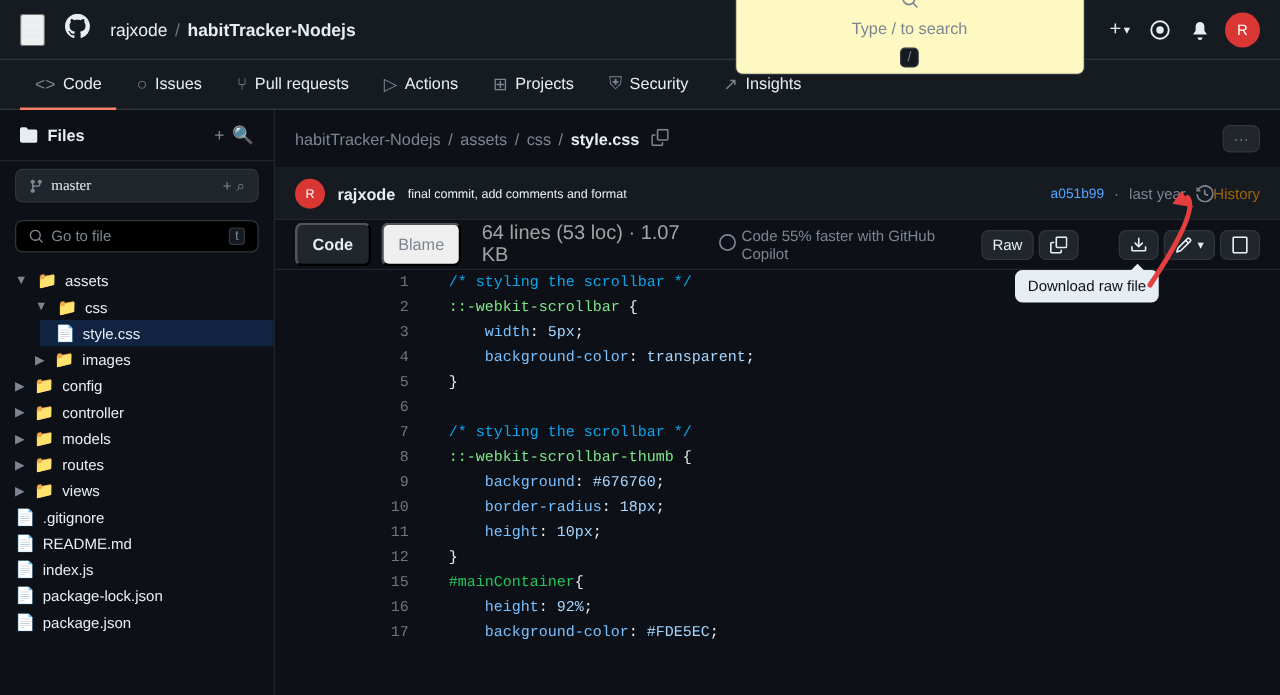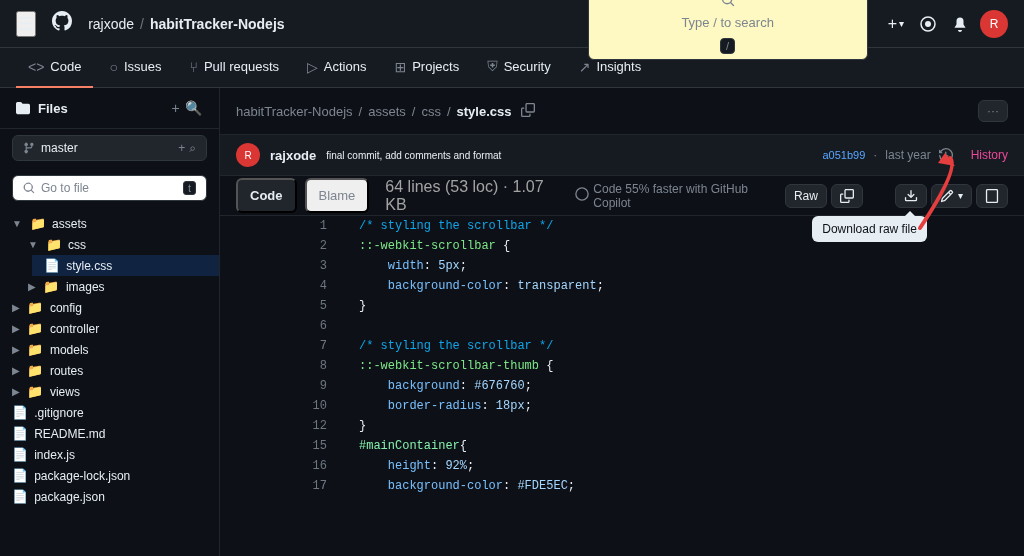--- a/index.html
+++ b/index.html
@@ -27,26 +27,26 @@
 
     
     .main-layout { display: flex; height: calc(556px - 48px - 40px); }
 
     
     .sidebar { width: 220px; background: #0d1117; border-right: 1px solid #21262d; display: flex; flex-direction: column; overflow: hidden; flex-shrink: 0; }
     .sidebar-header { padding: 12px 16px; display: flex; align-items: center; justify-content: space-between; border-bottom: 1px solid #21262d; }
     .sidebar-title { font-weight: 600; font-size: 13px; color: #e6edf3; display: flex; align-items: center; gap: 8px; }
     .sidebar-header-icons { display: flex; gap: 6px; color: #7d8590; }
     .sidebar-search { padding: 8px 12px; }
-    .sidebar-search-input { width: 100%; background: #ffffff; border: 1px solid #30363d; border-radius: 6px; color: #e6edf3; padding: 5px 10px; font-size: 12px; display: flex; align-items: center; gap: 6px; cursor: pointer; color: #7d8590; }
+    .sidebar-search-input { width: 100%; background: #000000; border: 1px solid #30363d; border-radius: 6px; color: #e6edf3; padding: 5px 10px; font-size: 12px; display: flex; align-items: center; gap: 6px; cursor: pointer; color: #7d8590; }
     .sidebar-search-input-inner { display: flex; align-items: center; gap: 6px; width: 100%; }
     .sidebar-kbd { background: #161b22; border: 1px solid #30363d; border-radius: 3px; padding: 0 4px; font-size: 11px; margin-left: auto; }
     .sidebar-branch { padding: 6px 12px; }
     .branch-selector { background: #21262d; border: 1px solid #30363d; border-radius: 6px; padding: 5px 10px; font-size: 12px; color: #e6edf3; display: flex; align-items: center; gap: 6px; cursor: pointer; width: 100%; }
-    .branch-selector-text { flex: 1; }
+    .branch-selector-text { flex: 1; font-family: Liberation Serif, serif; }
     .branch-icons { display: flex; gap: 4px; color: #7d8590; }
 
     
     .file-tree { overflow-y: auto; flex: 1; padding: 4px 0; }
     .tree-item { padding: 3px 12px; display: flex; align-items: center; gap: 6px; cursor: pointer; font-size: 12px; color: #e6edf3; }
     .tree-item.selected { background: #1f6feb33; }
     .tree-item-indent { margin-left: 16px; }
     .tree-item-indent2 { margin-left: 32px; }
     .tree-icon { font-size: 13px; color: #7d8590; flex-shrink: 0; }
     .tree-icon-folder { color: #7d8590; }
@@ -66,21 +66,21 @@
     .file-path-copy { color: #7d8590; cursor: pointer; font-size: 12px; margin-left: 4px; }
     .file-path-more { margin-left: auto; color: #7d8590; cursor: pointer; background: #21262d; border: 1px solid #30363d; border-radius: 6px; padding: 3px 8px; font-size: 12px; }
 
     
     .commit-bar { padding: 8px 16px; display: flex; align-items: center; gap: 10px; border-bottom: 1px solid #21262d; background: #161b22; }
     .commit-avatar { width: 24px; height: 24px; border-radius: 50%; background: #da3633; display: flex; align-items: center; justify-content: center; font-size: 10px; color: white; flex-shrink: 0; }
     .commit-author { font-weight: 600; font-size: 13px; color: #e6edf3; }
     .commit-message { font-size: 10px; color: #e6edf3; }
     .commit-meta { margin-left: auto; display: flex; align-items: center; gap: 8px; font-size: 12px; color: #7d8590; }
     .commit-hash { color: #58a6ff; font-size: 11px; }
-    .history-btn { color: #ec4899; font-size: 12px; cursor: pointer; display: flex; align-items: flex-start; gap: 18px; background: none; border: none; }
+    .history-btn { color: #a16207; font-size: 12px; cursor: pointer; display: flex; align-items: flex-start; gap: 0; background: none; border: none; }
 
     
     .code-tabs { display: flex; align-items: center; padding: 0 16px; border-bottom: 1px solid #21262d; background: #0d1117; gap: 8px; height: 40px; }
     .code-tab { padding: 8px 12px; font-size: 13px; cursor: pointer; border-radius: 6px; color: #7d8590; }
     .code-tab.active { background: #21262d; color: #e6edf3; font-weight: 600; }
     .code-stats { font-size: 16px; color: #a3a3a3; margin-left: 8px; }
     .copilot-badge { margin-left: 8px; font-size: 12px; color: #7d8590; display: flex; align-items: center; gap: 4px; }
     .code-actions { margin-left: auto; display: flex; align-items: center; gap: 4px; }
     .code-action-btn { background: #21262d; border: 1px solid #30363d; border-radius: 6px; color: #e6edf3; padding: 4px 8px; font-size: 12px; cursor: pointer; display: flex; align-items: center; gap: 4px; }
 
@@ -93,21 +93,21 @@
     .code-area { overflow-y: auto; height: calc(556px - 48px - 40px - 36px - 40px - 40px); background: #0d1117; font-family: 'SFMono-Regular', Consolas, 'Liberation Mono', Menlo, monospace; font-size: 12px; }
     .code-table { width: 100%; border-collapse: collapse; }
     .code-line { height: 20px; }
     .code-line-num { padding: 0 16px 0 16px; text-align: right; color: #6e7681; user-select: none; min-width: 50px; font-size: 12px; vertical-align: top; line-height: 20px; }
     .code-line-content { padding: 0 16px; color: #e6edf3; font-size: 12px; white-space: pre; line-height: 20px; }
     .c-comment { color: #0ea5e9; }
     .c-selector { color: #7ee787; }
     .c-property { color: #79c0ff; }
     .c-value { color: #a5d6ff; }
     .c-punct { color: #e6edf3; }
-    .c-id { color: #86efac; margin-top: 30px; }
+    .c-id { color: #22c55e; margin-top: 30px; }
   </style>
 </head>
 <body>
 
 <div class="top-nav">
   <button class="nav-hamburger">☰</button>
   <span class="nav-logo">
     <svg width="20" height="20" viewBox="0 0 16 16" fill="#e6edf3">
         <path d="M8 0C3.58 0 0 3.58 0 8c0 3.54 2.29 6.53 5.47 7.59.4.07.55-.17.55-.38 0-.19-.01-.82-.01-1.49-2.01.37-2.53-.49-2.69-.94-.09-.23-.48-.94-.82-1.13-.28-.15-.68-.52-.01-.53.63-.01 1.08.58 1.23.82.72 1.21 1.87.87 2.33.66.07-.52.28-.87.51-1.07-1.78-.2-3.64-.89-3.64-3.95 0-.87.31-1.59.82-2.15-.08-.2-.36-1.02.08-2.12 0 0 .67-.21 2.2.82.64-.18 1.32-.27 2-.27.68 0 1.36.09 2 .27 1.53-1.04 2.2-.82 2.2-.82.44 1.1.16 1.92.08 2.12.51.56.82 1.27.82 2.15 0 3.07-1.87 3.75-3.65 3.95.29.25.54.73.54 1.48 0 1.07-.01 1.93-.01 2.2 0 .21.15.46.55.38A8.013 8.013 0 0016 8c0-4.42-3.58-8-8-8z"></path>
       </svg>
@@ -411,20 +411,24 @@
             </tr>
             <tr class="code-line">
               <td class="code-line-num">9</td>
               <td class="code-line-content">    <span class="c-property">background</span>: <span class="c-value">#676760</span><span class="c-punct">;</span></td>
             </tr>
             <tr class="code-line">
               <td class="code-line-num">10</td>
               <td class="code-line-content">    <span class="c-property">border-radius</span>: <span class="c-value">18px</span><span class="c-punct">;</span></td>
             </tr>
             <tr class="code-line">
+              <td class="code-line-num">11</td>
+              <td class="code-line-content">    <span class="c-property">height</span>: <span class="c-value">10px</span><span class="c-punct">;</span></td>
+            </tr>
+            <tr class="code-line">
               <td class="code-line-num">12</td>
               <td class="code-line-content"><span class="c-punct">}</span></td>
             </tr>
             <tr class="code-line">
               <td class="code-line-num">15</td>
               <td class="code-line-content"><span class="c-id">#mainContainer</span><span class="c-punct">{</span></td>
             </tr>
             <tr class="code-line">
               <td class="code-line-num">16</td>
               <td class="code-line-content">    <span class="c-property">height</span>: <span class="c-value">92%</span><span class="c-punct">;</span></td>

